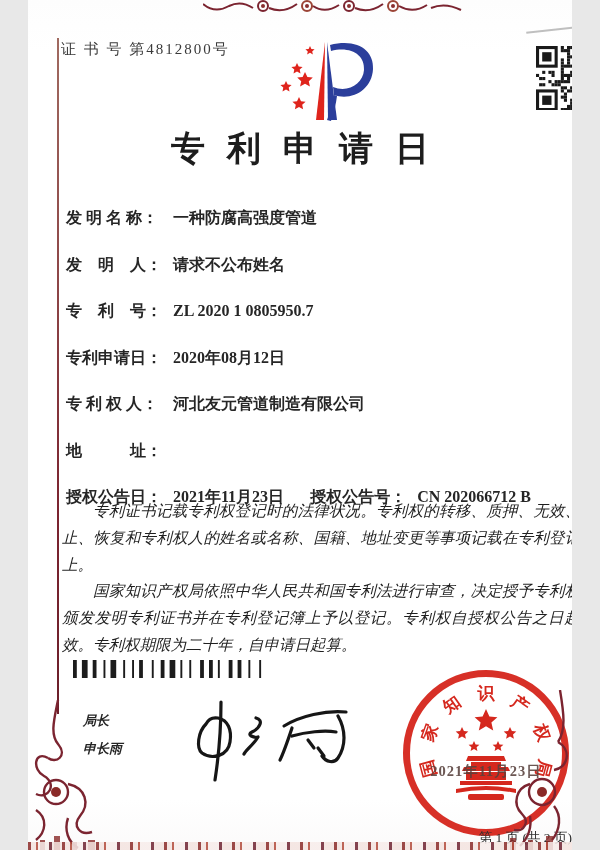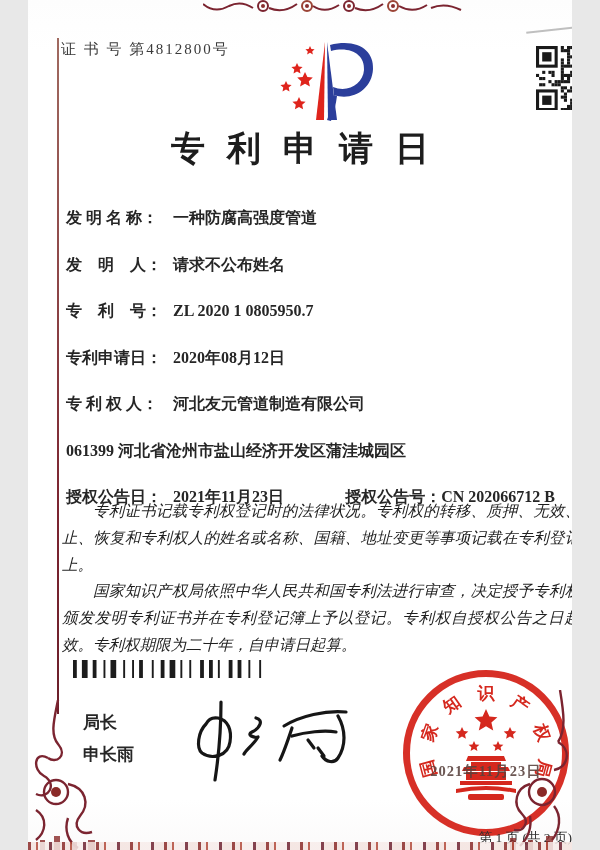--- a/index.html
+++ b/index.html
@@ -40,31 +40,31 @@
   .qr{position:absolute;left:508px;top:46px;}
   .title{
     position:absolute;left:0;top:126px;width:100%;text-align:center;
     font-size:34px;font-weight:bold;letter-spacing:22px;text-indent:22px;color:#1d1d1d;
   }
   
   .fields{position:absolute;left:38px;top:208px;width:540px;font-size:16px;font-weight:600;}
   .row{display:flex;margin-bottom:26.5px;line-height:1.25;}
   .row .lab{width:107px;flex:0 0 107px;white-space:pre;}
   .row .val{white-space:pre;}
-  .row.grant .pair2{margin-left:50px;display:flex;text-align:right;}
+  .row.grant .pair2{margin-left:26px;display:flex;}
   
   .body-text{
     position:absolute;left:34px;top:498px;width:534px;
     font-size:15.5px;line-height:1.73;font-style:italic;font-weight:500;color:#1f1f1f;
     text-align:justify;
   }
   .body-text p{text-indent:2em;}
   
   .barcode{position:absolute;left:45px;top:660px;}
-  .signer{position:absolute;left:55px;top:714px;font-size:17px;font-weight:bold;line-height:1.0;}
+  .signer{position:absolute;left:55px;top:714px;font-size:13px;font-weight:bold;line-height:1.0;font-style:italic;}
   .signer .name{margin-top:15px;}
   .signature{position:absolute;left:160px;top:688px;}
   .footer{position:absolute;left:0;top:829px;width:100%;text-align:right;font-size:13.5px;color:#2e2e2e;}
   
   .seal{position:absolute;left:375px;top:670px;width:166px;height:166px;}
   .seal .ring{position:absolute;inset:0;border:7px solid var(--seal-red);border-radius:50%;opacity:.96;}
   .seal .emblem{position:absolute;left:50%;top:50%;transform:translate(-50%,-50%);}
   .seal .chars{position:absolute;inset:0;}
   .seal .chars span{
     position:absolute;left:50%;top:50%;width:22px;height:22px;margin-left:-11px;margin-top:-11px;
@@ -271,21 +271,21 @@
     </div>
     <div class="row">
       <span class="lab">专利申请日：</span>
       <span class="val">2020年08月12日</span>
     </div>
     <div class="row">
       <span class="lab">专 利 权 人：</span>
       <span class="val">河北友元管道制造有限公司</span>
     </div>
     <div class="row">
-      <span class="val">061399 河北省沧州市盐山经济开发区蒲洼城园区</span>
+      <span class="lab">地　　　址：</span>
     </div>
     <div class="row grant">
       <span class="lab">授权公告日：</span>
       <span class="val">2021年11月23日</span>
       <span class="pair2">
         <span class="lab">授权公告号：</span>
         <span class="val">CN 202066712 B</span>
       </span>
     </div>
   </div>

